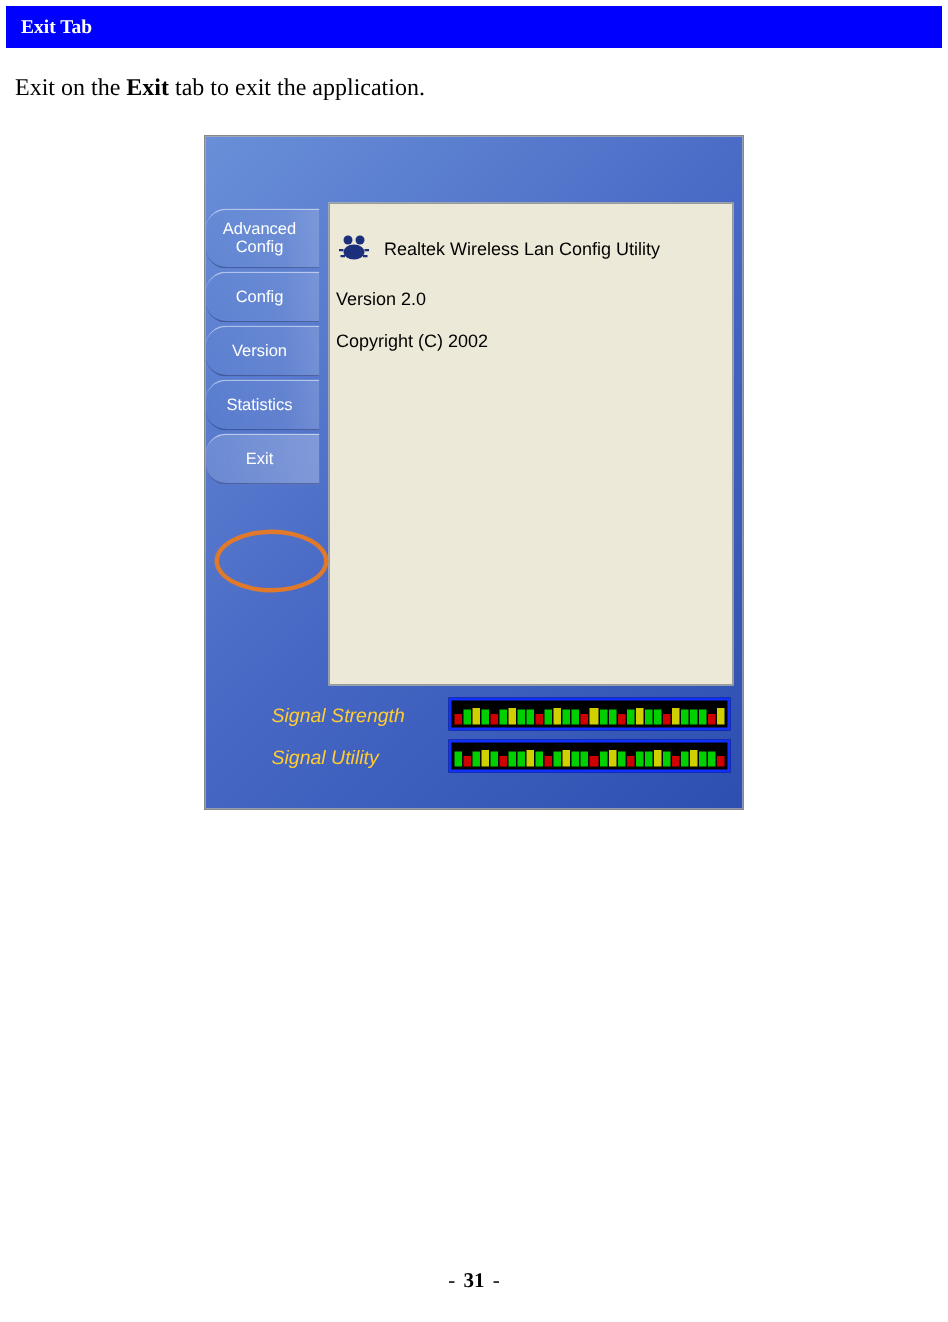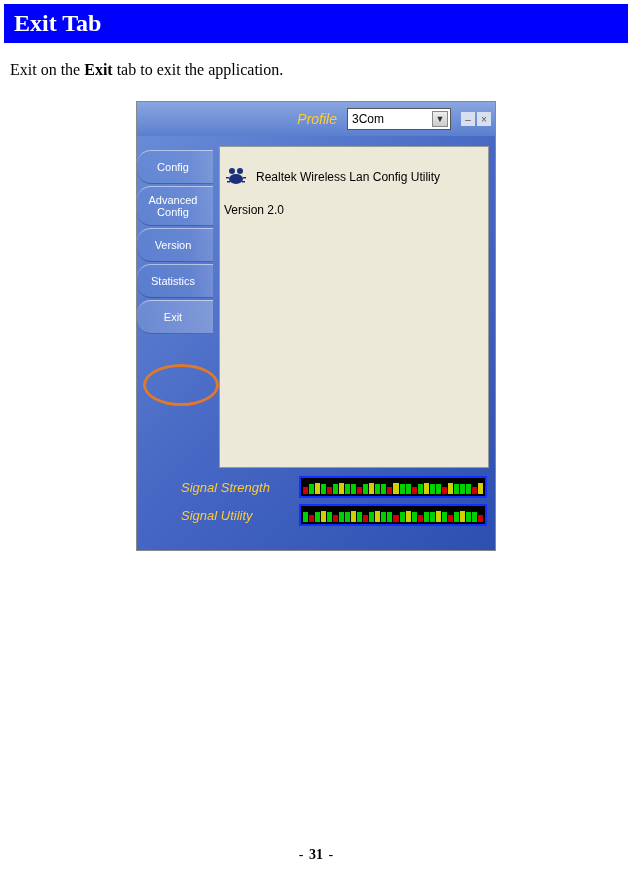--- a/index.html
+++ b/index.html
@@ -8,21 +8,21 @@
     height: 881px;
     background: #fff;
     font-family: "Times New Roman", serif;
     position: relative;
     padding: 4px;
   }
   .header-bar {
     background: #0000ff;
     color: #fff;
     font-weight: bold;
-    font-size: 24px;
+    font-size: 13px;
     padding: 6px 10px;
     margin-bottom: 14px;
   }
   .instruction {
     font-size: 16px;
     padding: 4px 6px;
     margin-bottom: 18px;
   }
   .instruction b { font-weight: bold; }
   .screenshot-frame {
@@ -203,31 +203,20 @@
 <div class="header-bar">
   <span>Exit Tab</span>
 </div>
 
 <div class="instruction">
   <span>Exit on the </span><b>Exit</b><span> tab to exit the application.</span>
 </div>
 
 <div class="screenshot-frame">
 
-  <div class="top-area">
-    <span class="profile-label">Profile</span>
-    <div class="profile-dropdown">
-      <span>3Com</span>
-      <span class="dropdown-arrow">▼</span>
-    </div>
-    <div class="win-controls">
-      <div class="win-btn">–</div>
-      <div class="win-btn">×</div>
-    </div>
-  </div>
 
   <div class="content-panel">
     <div class="row">
       <span class="crab-icon">
         <svg viewBox="0 0 24 24">
             <g fill="#1b2f7a">
               <ellipse cx="12" cy="14" rx="7" ry="5"></ellipse>
               <circle cx="8" cy="6" r="3"></circle>
               <circle cx="16" cy="6" r="3"></circle>
               <rect x="2" y="12" width="3" height="1.5"></rect>
@@ -235,28 +224,31 @@
               <rect x="3" y="16" width="3" height="1.5"></rect>
               <rect x="18" y="16" width="3" height="1.5"></rect>
             </g>
           </svg>
       </span>
       <span>Realtek Wireless Lan Config Utility</span>
     </div>
     <div class="row">
         <span>Version 2.0</span>
       </div>
+    <div class="row">
+        <span>Copyright (C) 2002</span>
+      </div>
   </div>
 
   <div class="side-tabs">
+    <div class="tab tall">
+        <span>Advanced Config</span>
+      </div>
     <div class="tab">
         <span>Config</span>
-      </div>
-    <div class="tab tall">
-        <span>Advanced Config</span>
       </div>
     <div class="tab">
         <span>Version</span>
       </div>
     <div class="tab">
         <span>Statistics</span>
       </div>
     <div class="tab active">
         <span>Exit</span>
       </div>

